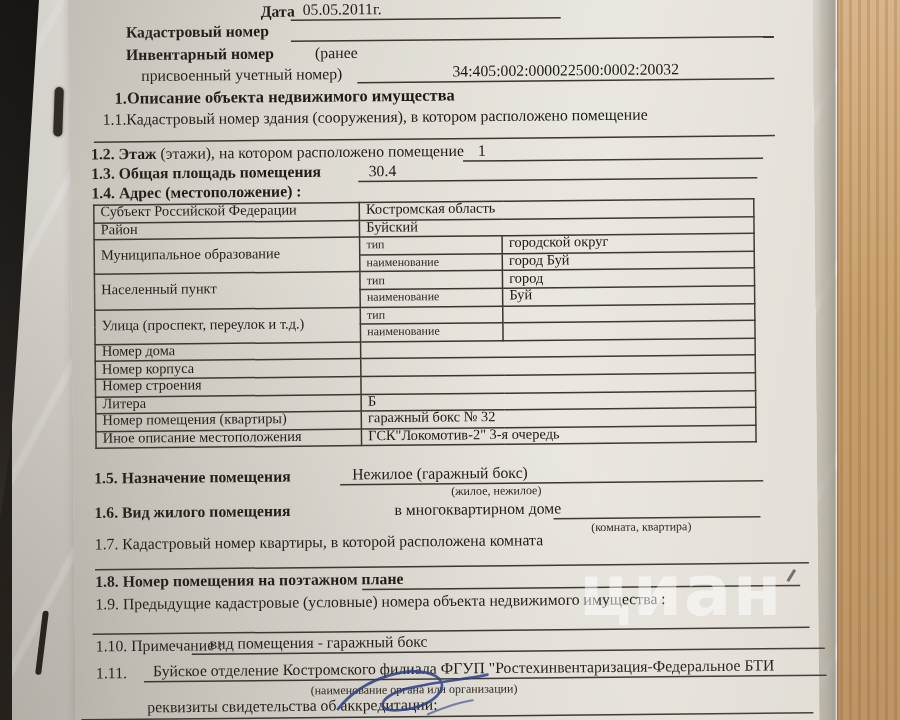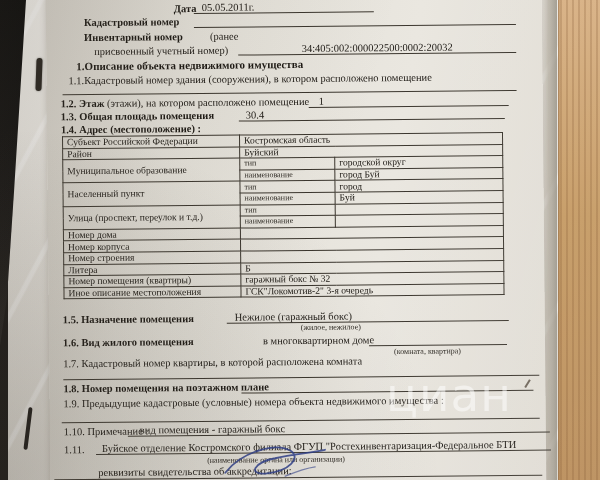--- a/index.html
+++ b/index.html
@@ -68,21 +68,21 @@
   .shade{
     position:absolute;inset:0;pointer-events:none;
     background:
       radial-gradient(ellipse at 0% 100%, rgba(70,64,55,0.22), rgba(0,0,0,0) 52%),
       linear-gradient(105deg, rgba(95,88,76,0.22) 0%, rgba(95,88,76,0.06) 28%, rgba(255,255,255,0) 55%, rgba(255,255,255,0.08) 100%);
   }
   
   .wm-brand{
     position:absolute;left:386px;top:370px;
     font-family:"DejaVu Sans","Liberation Sans",sans-serif;
-    font-weight:normal;font-size:47px;line-height:50px;letter-spacing:1px;
+    font-weight:bold;font-size:47px;line-height:50px;letter-spacing:1px;
     color:rgba(255,255,255,0.50);
   }
   .wm-id{
     position:absolute;left:352px;top:417px;
     font-family:"DejaVu Sans","Liberation Sans",sans-serif;
     font-weight:bold;font-size:25px;line-height:27px;letter-spacing:2px;
     color:rgba(252,250,246,0.40);
   }
   .sig{position:absolute;left:213px;top:438px;}
 </style>

